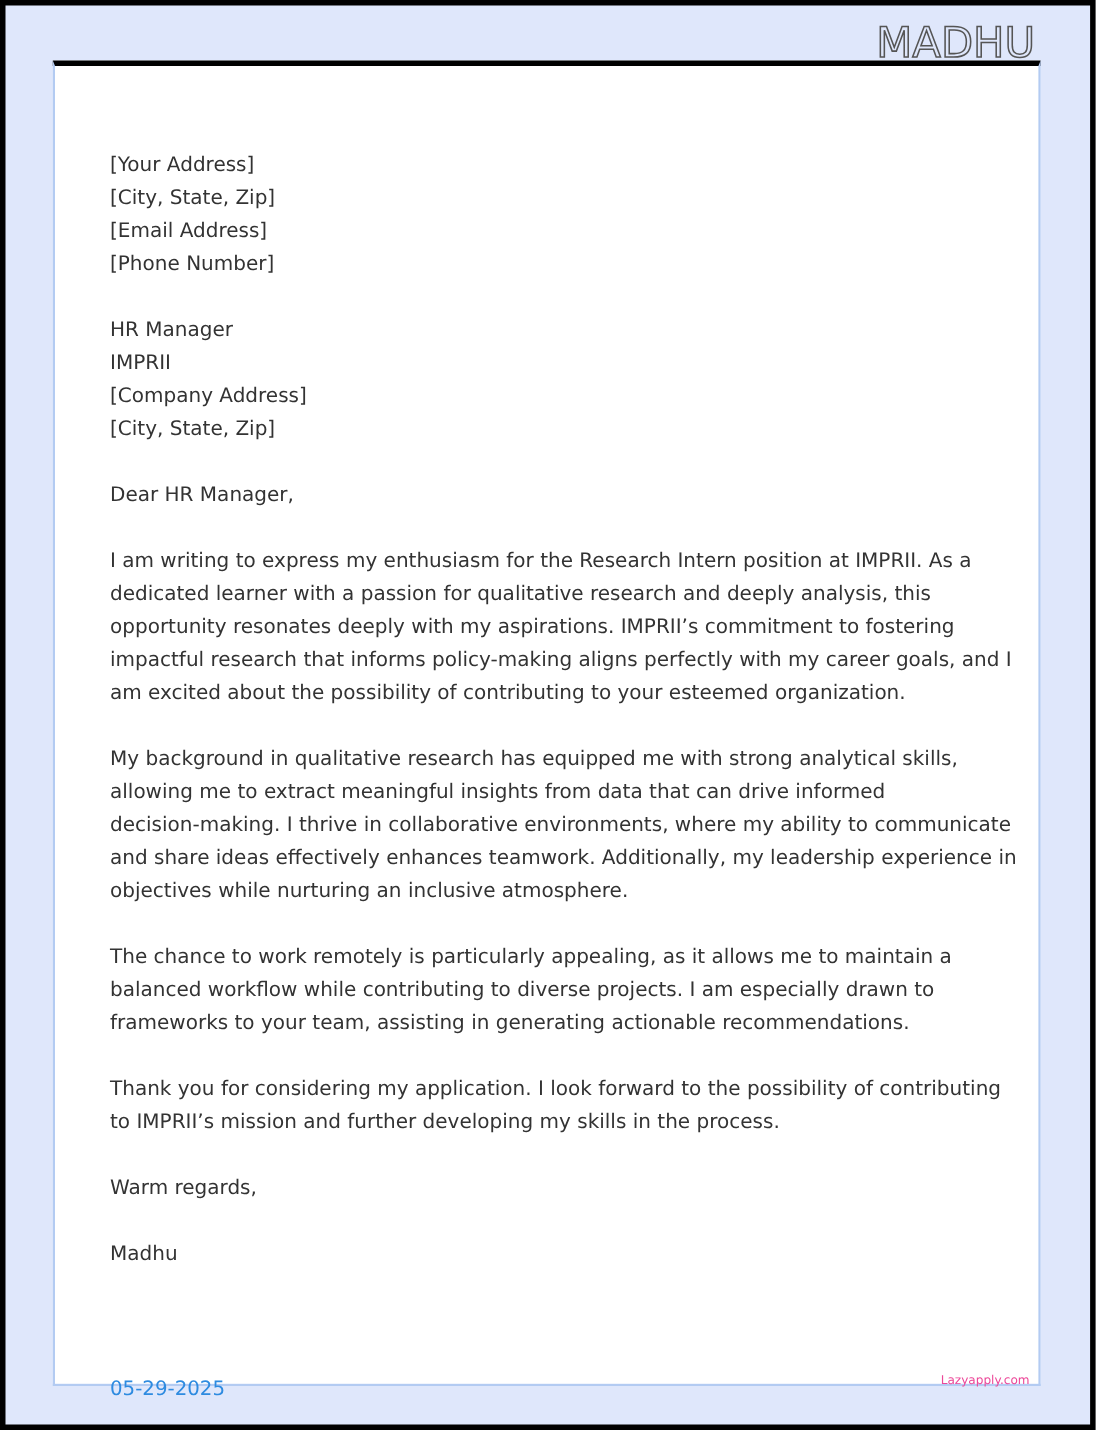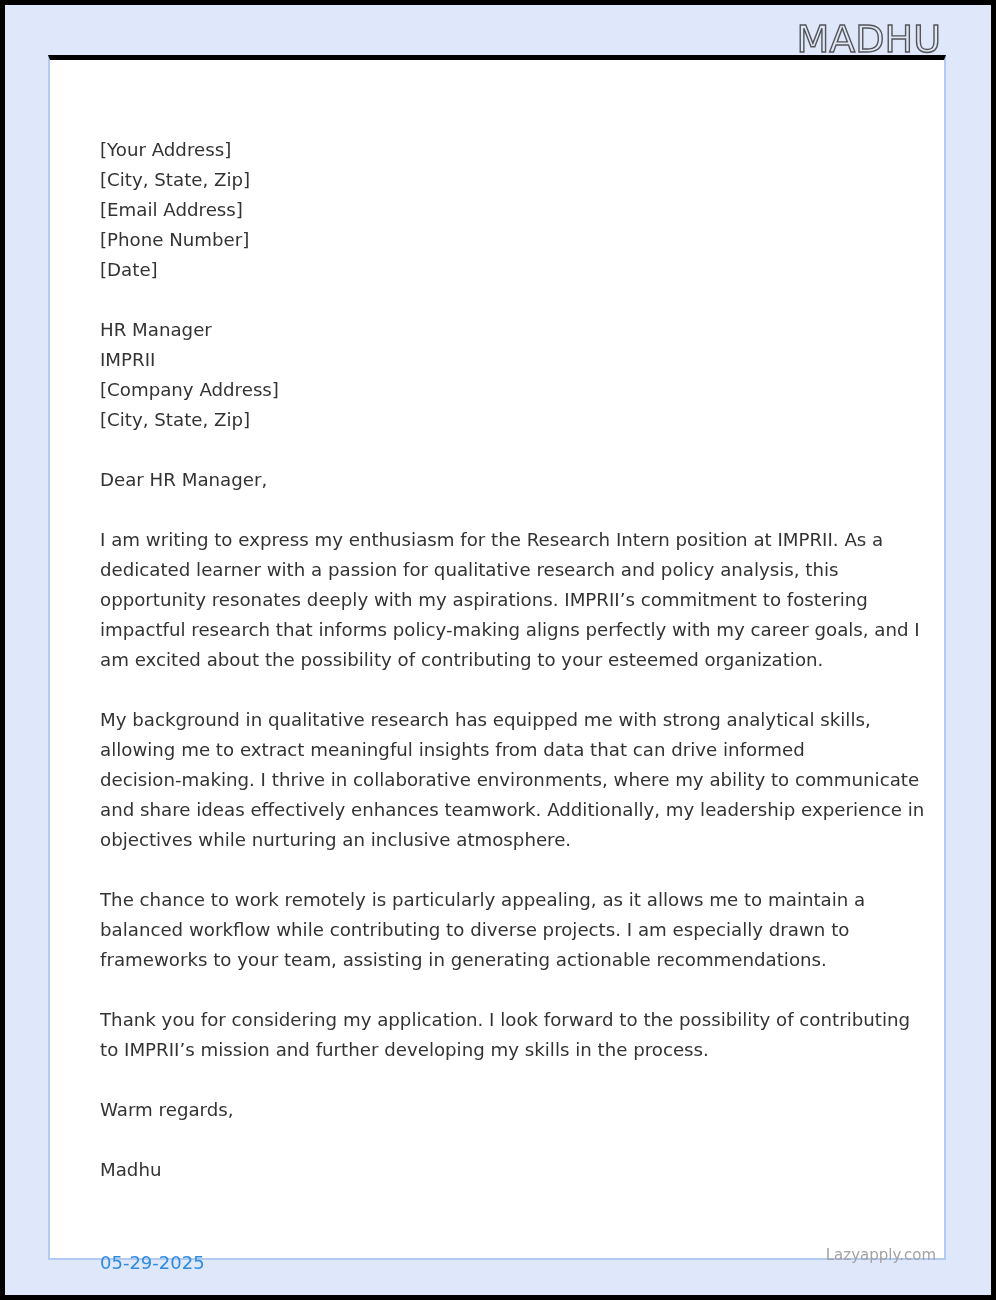--- a/index.html
+++ b/index.html
@@ -35,54 +35,53 @@
     font-size: 18.2px; line-height: 30px; margin-top: 26px;
   }
   .line { white-space: pre; display: block; height: 30px; }
   .gap { height: 30px; }
   .date {
     position: absolute; left: 100px; top: 1248px;
     color: #2e8be0; font-size: 18px; line-height: 30px;
   }
   .footer-site {
     position: absolute; right: 60px; top: 1246px;
-    color: #a3a3a3; font-size: 15px; line-height: 18px;
+    color: #ec4899; font-size: 11px; line-height: 18px;
   }
 </style>
 </head>
 <body>
 
 <div class="frame">
   <div class="brand">MADHU</div>
 
   <div class="card"></div>
 </div>
 
 <div class="content">
   <div>
     <span class="line">[Your Address]</span>
     <span class="line">[City, State, Zip]</span>
     <span class="line">[Email Address]</span>
     <span class="line">[Phone Number]</span>
-    <span class="line">[Date]</span>
   </div>
   <div class="gap"></div>
   <div>
     <span class="line">HR Manager</span>
     <span class="line">IMPRII</span>
     <span class="line">[Company Address]</span>
     <span class="line">[City, State, Zip]</span>
   </div>
   <div class="gap"></div>
   <span class="line">Dear HR Manager,</span>
   <div class="gap"></div>
 
   <div>
     <span class="line">I am writing to express my enthusiasm for the Research Intern position at IMPRII. As a</span>
-    <span class="line">dedicated learner with a passion for qualitative research and policy analysis, this</span>
+    <span class="line">dedicated learner with a passion for qualitative research and deeply analysis, this</span>
     <span class="line">opportunity resonates deeply with my aspirations. IMPRII’s commitment to fostering</span>
     <span class="line">impactful research that informs policy-making aligns perfectly with my career goals, and I</span>
     <span class="line">am excited about the possibility of contributing to your esteemed organization.</span>
   </div>
   <div class="gap"></div>
 
   <div>
     <span class="line">My background in qualitative research has equipped me with strong analytical skills,</span>
     <span class="line">allowing me to extract meaningful insights from data that can drive informed</span>
     <span class="line">decision-making. I thrive in collaborative environments, where my ability to communicate</span>

